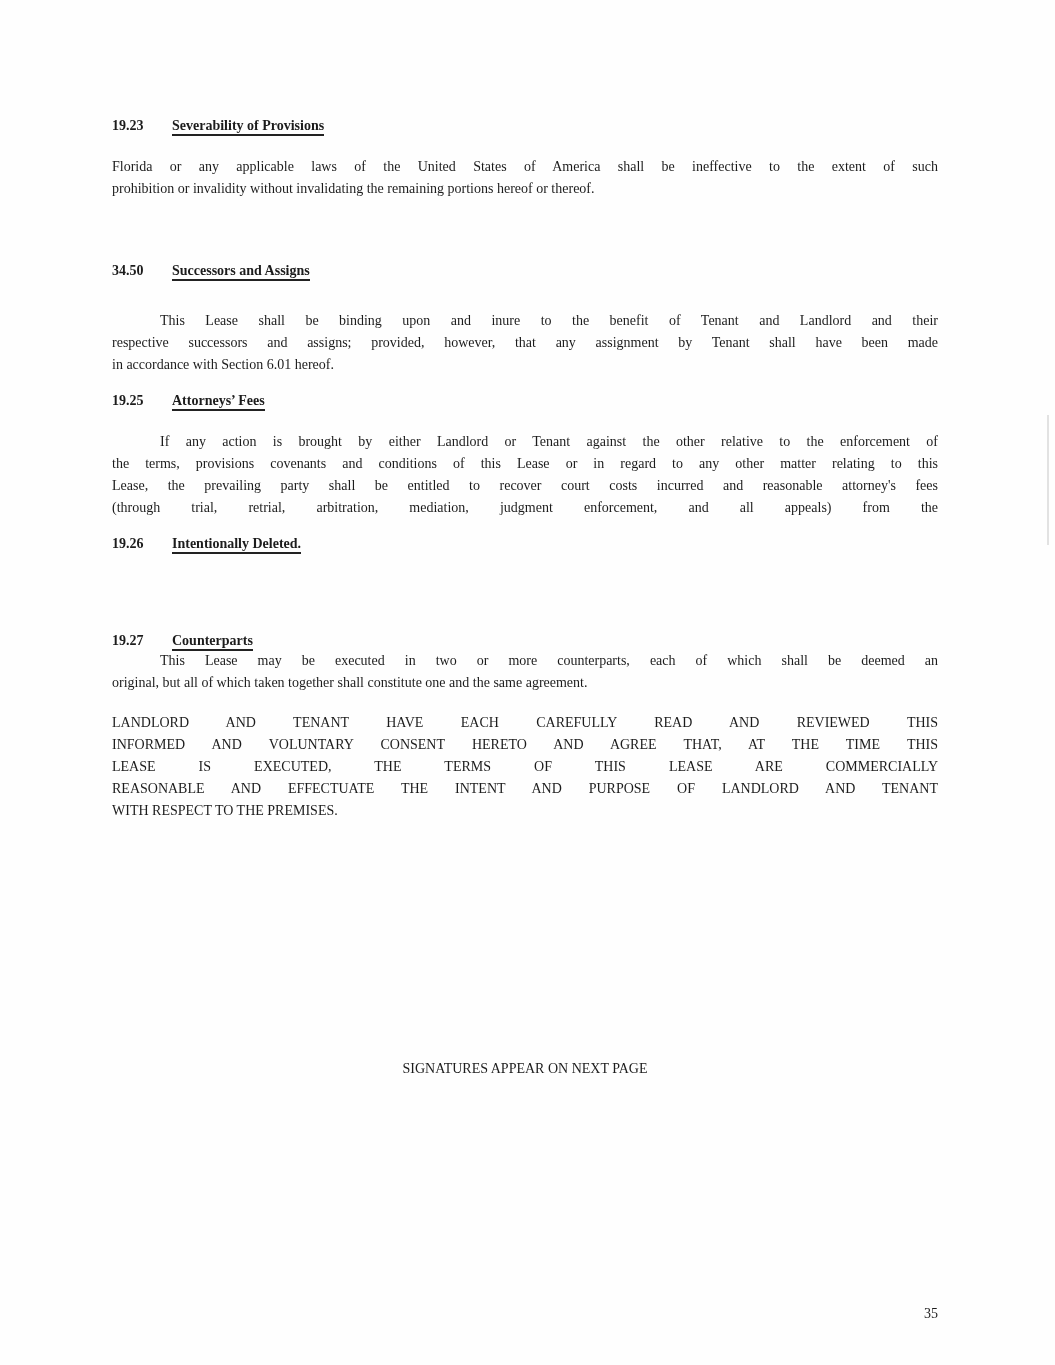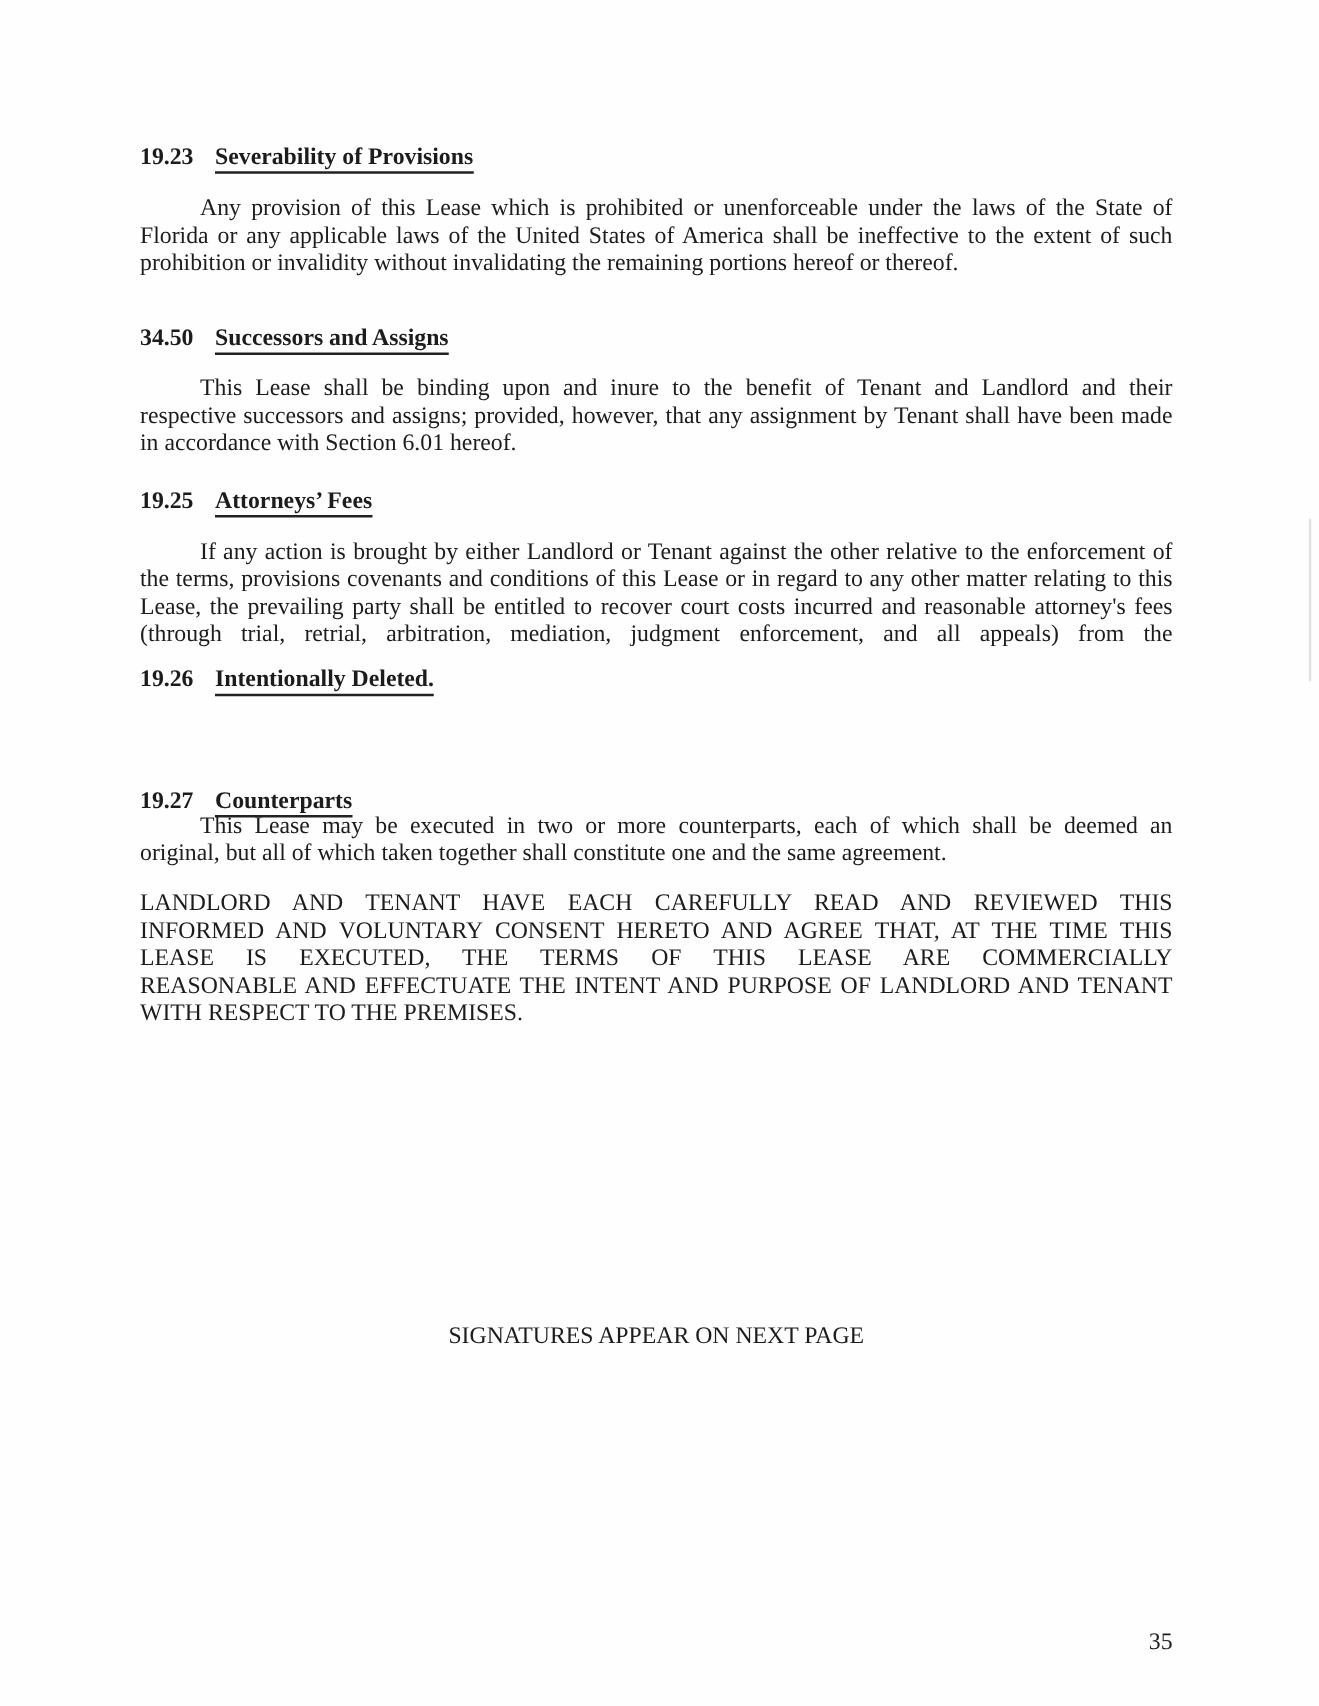--- a/index.html
+++ b/index.html
@@ -7,21 +7,21 @@
     padding: 0;
     background: #ffffff;
   }
   .page {
     position: relative;
     width: 1055px;
     height: 1365px;
     background: #fefefe;
     font-family: "Liberation Serif", "DejaVu Serif", serif;
     color: #1c1c1c;
-    font-size: 19px;
+    font-size: 14px;
     line-height: 22px;
     overflow: hidden;
   }
   .block {
     position: absolute;
     left: 112px;
     width: 826px;
   }
   .heading {
     font-weight: bold;
@@ -65,29 +65,28 @@
 </style>
 </head>
 <body>
 
 <div class="page">
 
   <div class="block heading" style="top:115px">
     <span class="sec-num">19.23</span><span class="sec-title">Severability of Provisions</span>
   </div>
   <div class="block" style="top:156px">
-      <div class="tline indent">Any provision of this Lease which is prohibited or unenforceable under the laws of the State of</div>
       <div class="tline">Florida or any applicable laws of the United States of America shall be ineffective to the extent of such</div>
       <div class="tline last">prohibition or invalidity without invalidating the remaining portions hereof or thereof.</div>
     </div>
 
   <div class="block heading" style="top:260px">
     <span class="sec-num">34.50</span><span class="sec-title">Successors and Assigns</span>
   </div>
-  <div class="block" style="top:300px">
+  <div class="block" style="top:310px">
       <div class="tline indent">This Lease shall be binding upon and inure to the benefit of Tenant and Landlord and their</div>
       <div class="tline">respective successors and assigns; provided, however, that any assignment by Tenant shall have been made</div>
       <div class="tline last">in accordance with Section 6.01 hereof.</div>
     </div>
 
   <div class="block heading" style="top:390px">
     <span class="sec-num">19.25</span><span class="sec-title">Attorneys’ Fees</span>
   </div>
   <div class="block" style="top:431px">
       <div class="tline indent">If any action is brought by either Landlord or Tenant against the other relative to the enforcement of</div>

